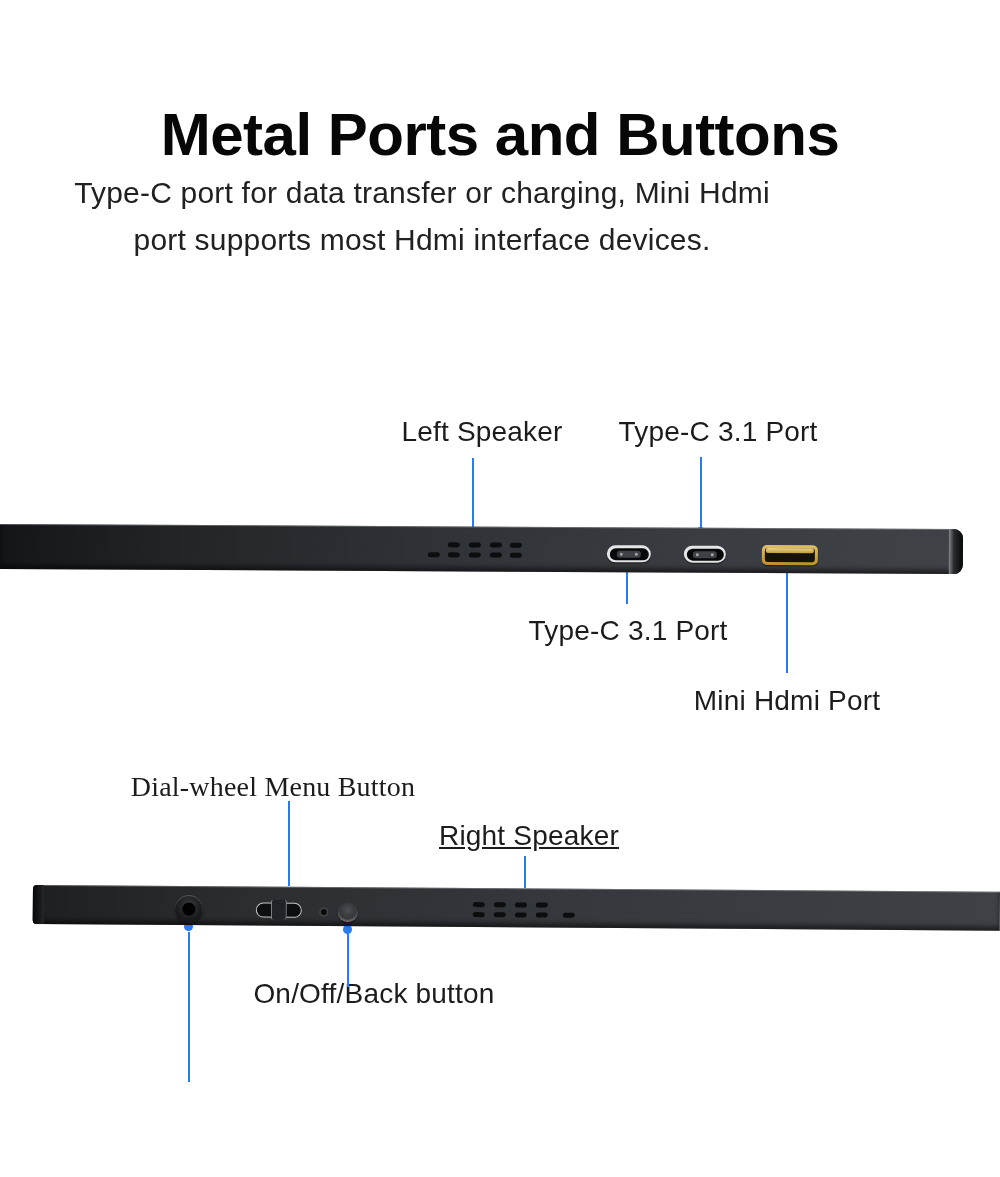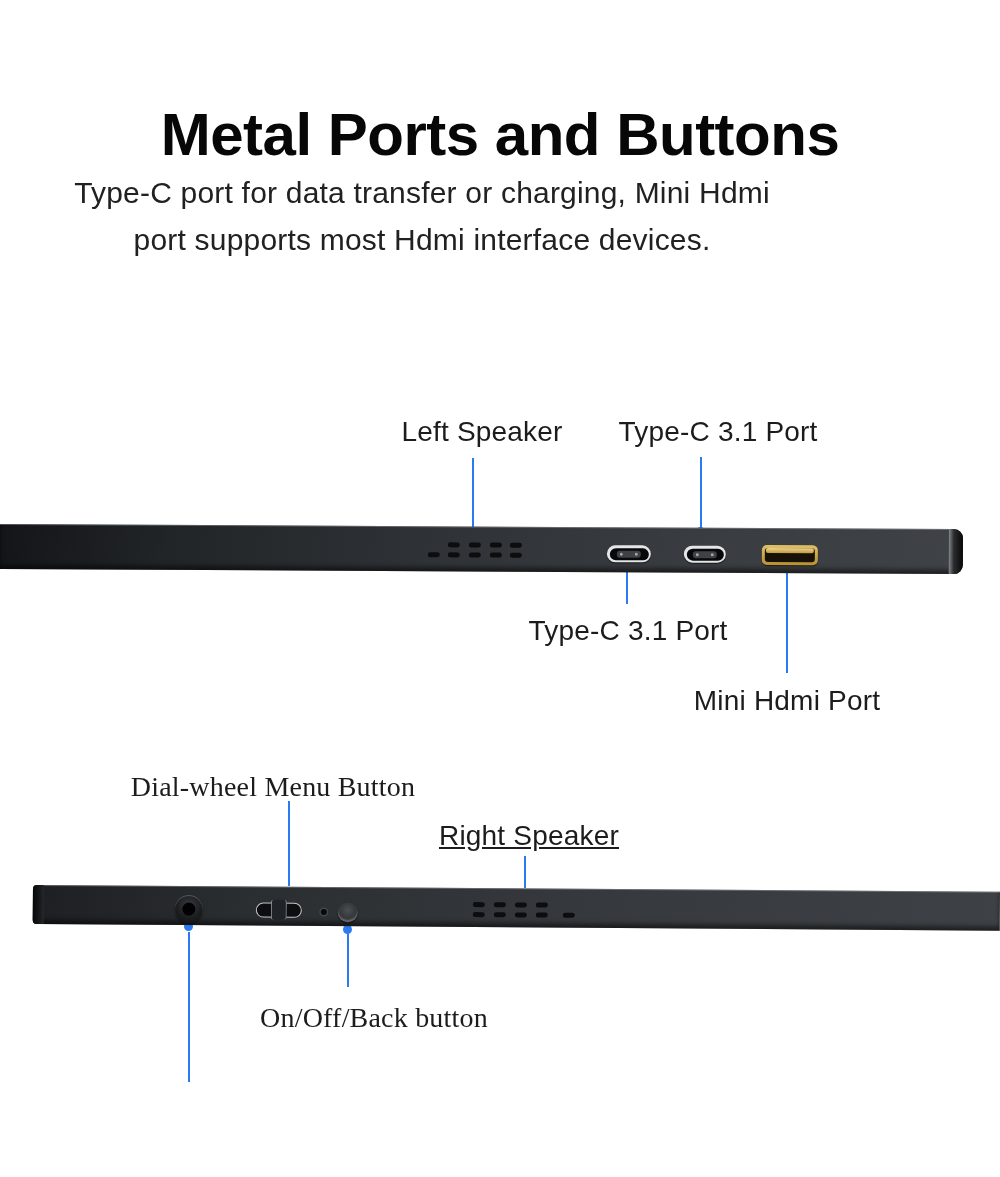--- a/index.html
+++ b/index.html
@@ -173,21 +173,21 @@
 
     <div class="hdmi" style="left:762px;top:17px;">
       <div class="bore"></div>
         <div class="tongue"></div>
     </div>
     <div class="bar-cap-right"></div>
   </div>
 
   <div class="callout-label" style="left:273px;top:771px;font-family:Liberation Serif, serif;">Dial-wheel Menu Button</div>
   <div class="callout-label" style="left:529px;top:820px;text-decoration:underline;">Right Speaker</div>
-  <div class="callout-label" style="left:374px;top:1002px;font-family:Liberation Serif, serif;">On/Off/Back button</div>
+  <div class="callout-label" style="left:374px;top:978px;">On/Off/Back button</div>
 
   <div class="v-line" style="left:288px;top:801px;height:85px;"></div>
   <div class="dot" style="left:284px;top:888px;"></div>
   <div class="v-line" style="left:524px;top:856px;height:32px;"></div>
   <div class="dot" style="left:520px;top:889px;"></div>
   <div class="dot" style="left:184px;top:922px;"></div>
   <div class="v-line" style="left:188px;top:932px;height:150px;"></div>
   <div class="dot" style="left:343px;top:925px;"></div>
   <div class="v-line" style="left:347px;top:934px;height:53px;"></div>
 

